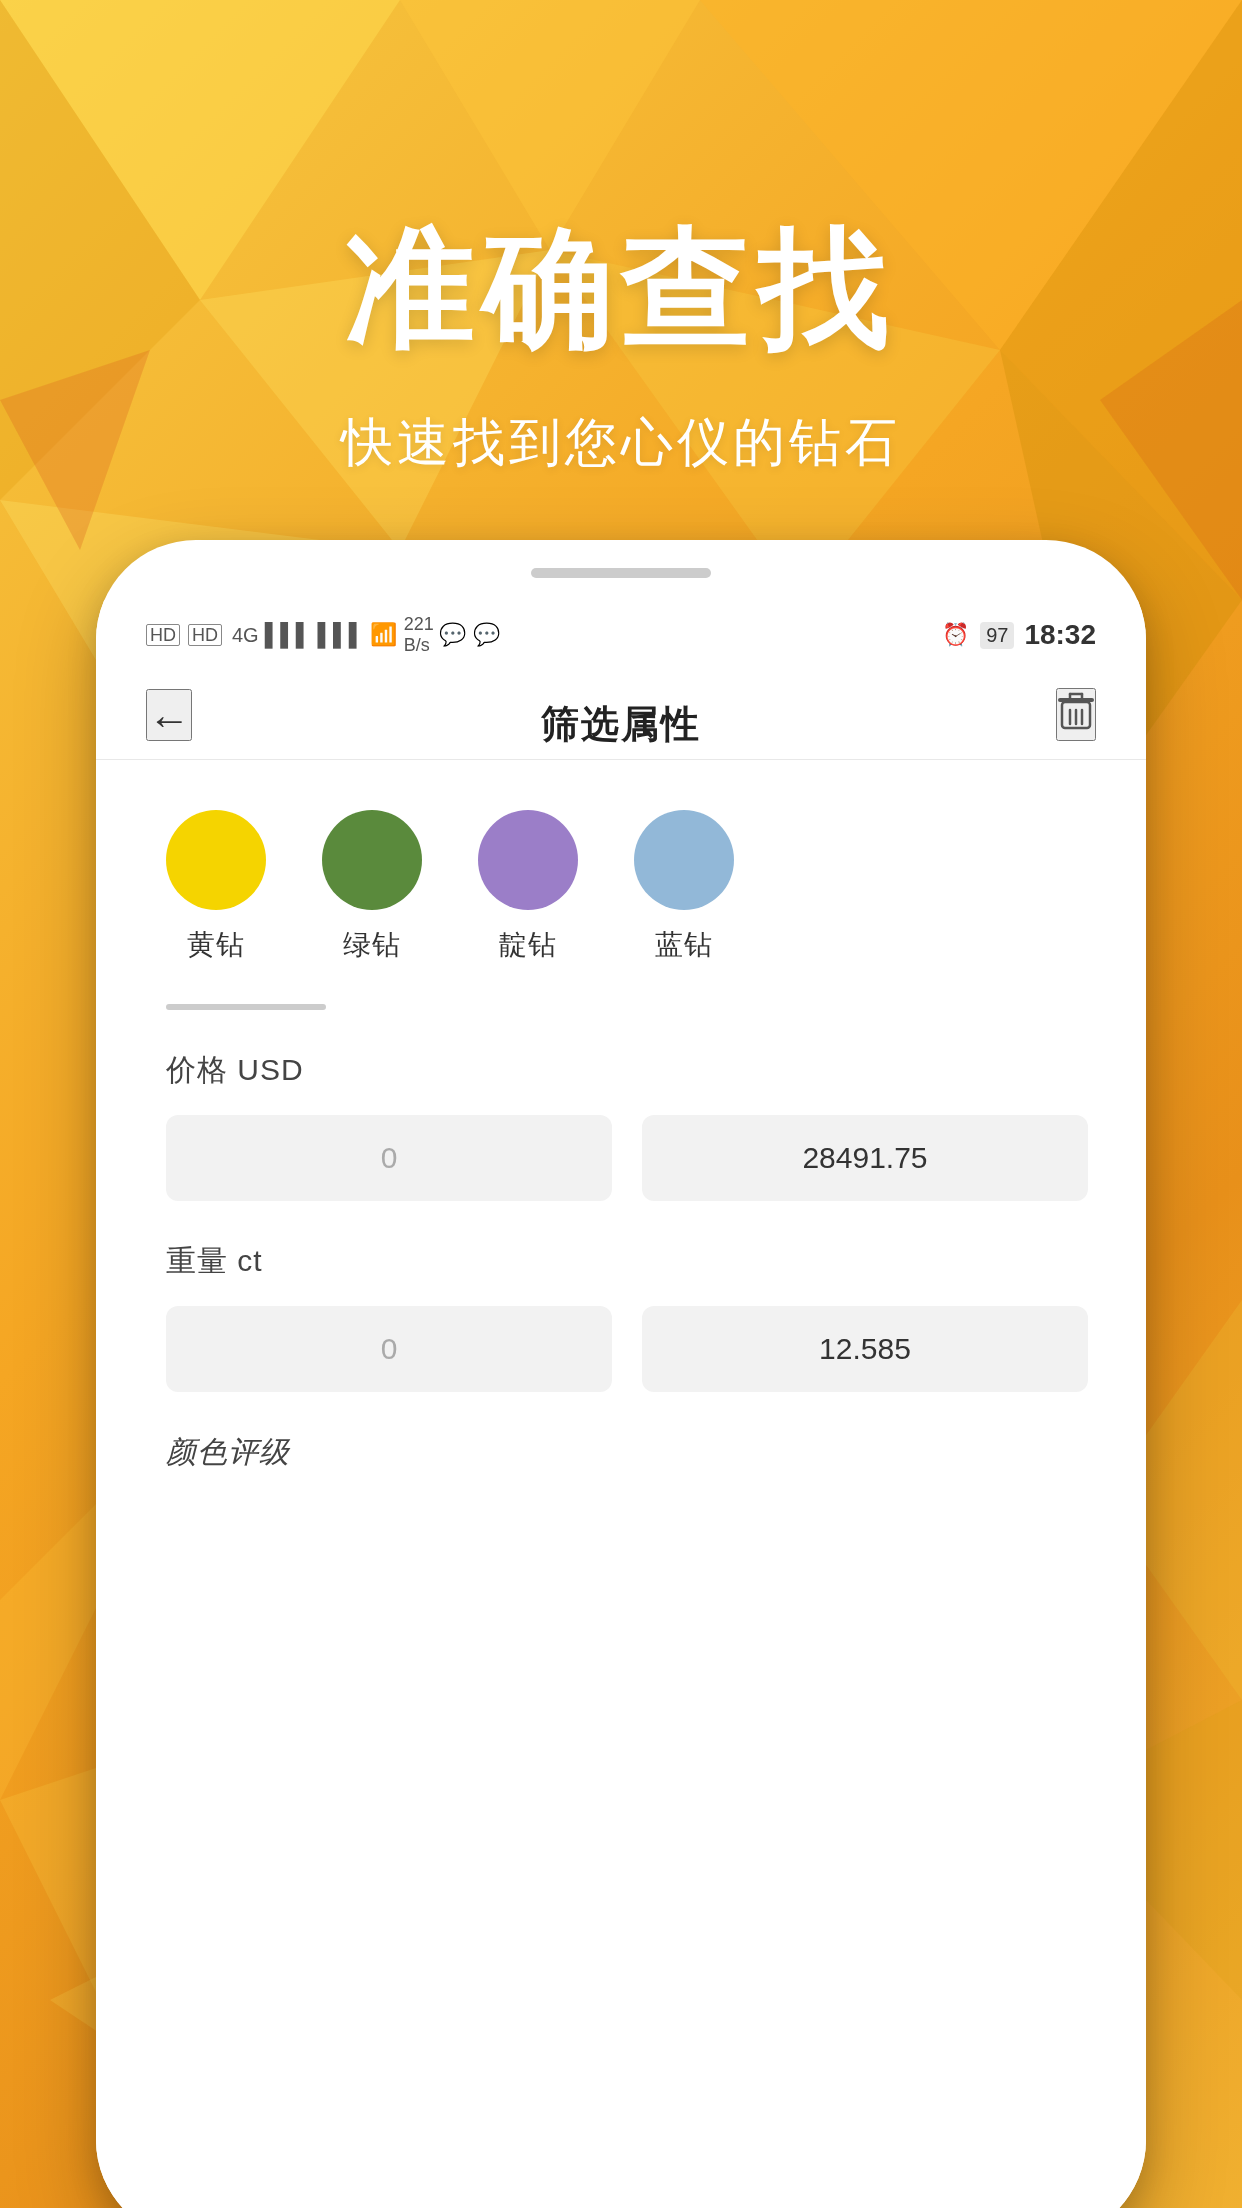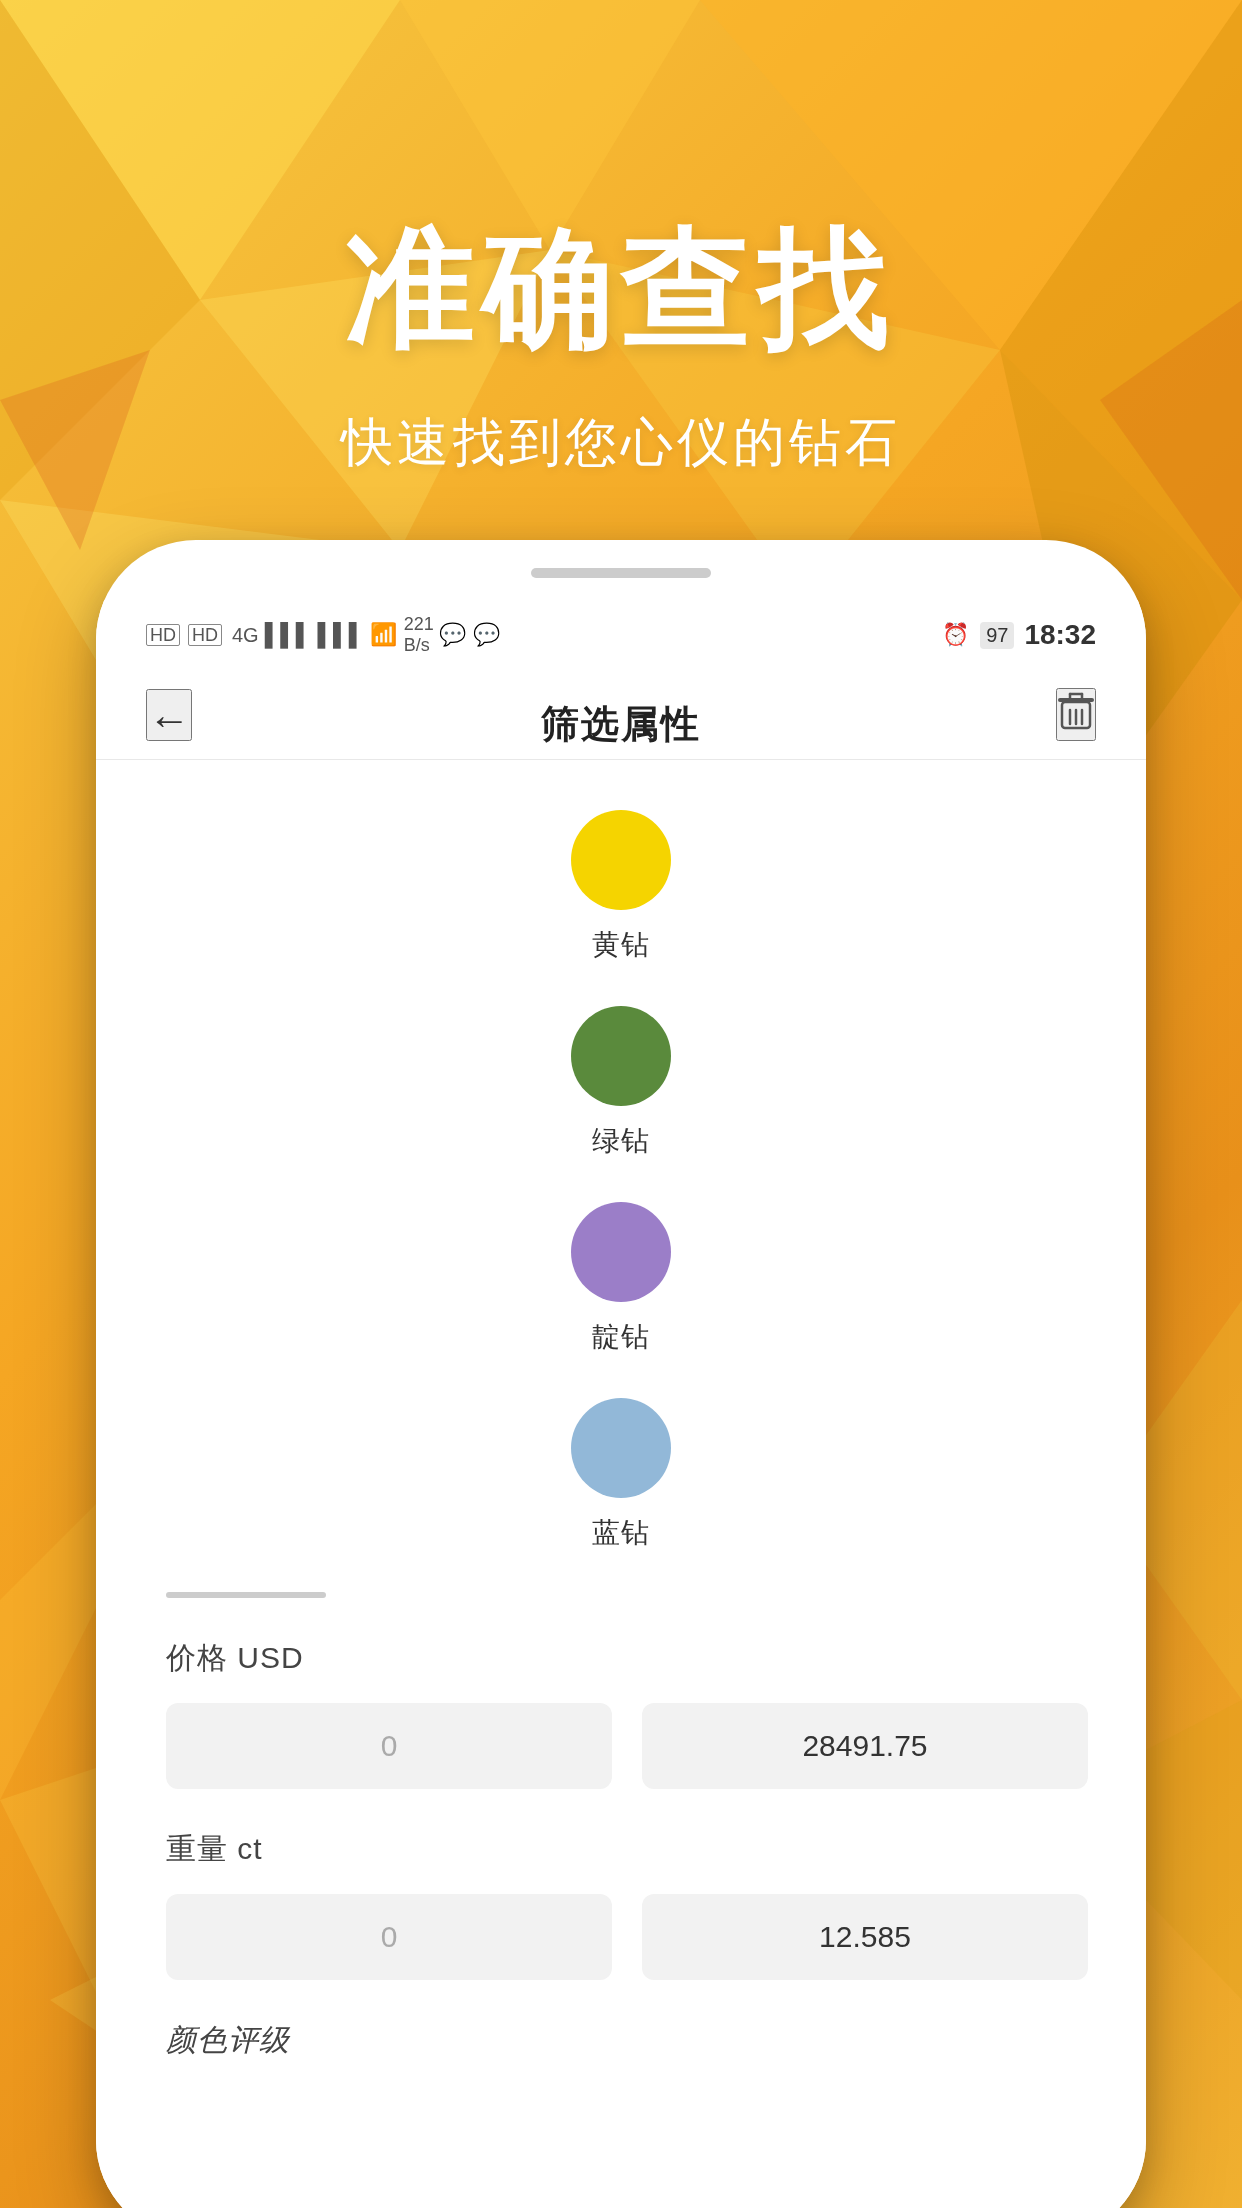--- a/index.html
+++ b/index.html
@@ -190,22 +190,22 @@
       left: 0; right: 0;
       bottom: 0;
       background: #ffffff;
       overflow: hidden;
       padding: 0 50px;
     }
 
     
     .diamond-types {
       display: flex;
-      flex-direction: column;
-      gap: 42px;
+      flex-direction: row;
+      gap: 56px;
       padding: 50px 20px 30px 20px;
     }
 
     .diamond-item {
       display: flex;
       flex-direction: column;
       align-items: center;
       gap: 16px;
       cursor: pointer;
     }

